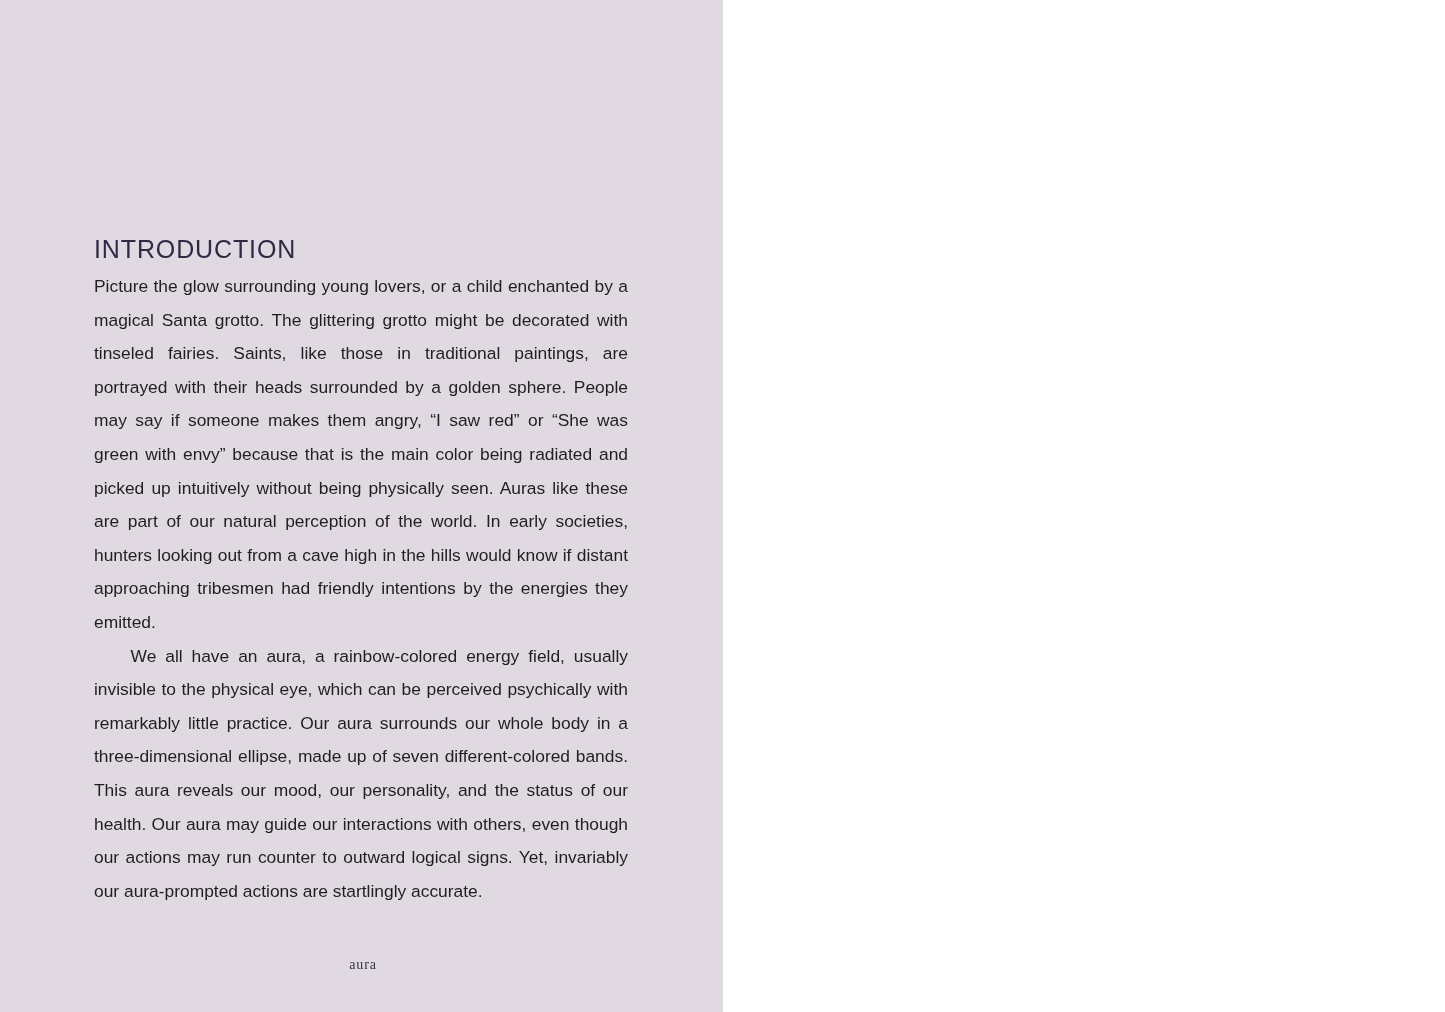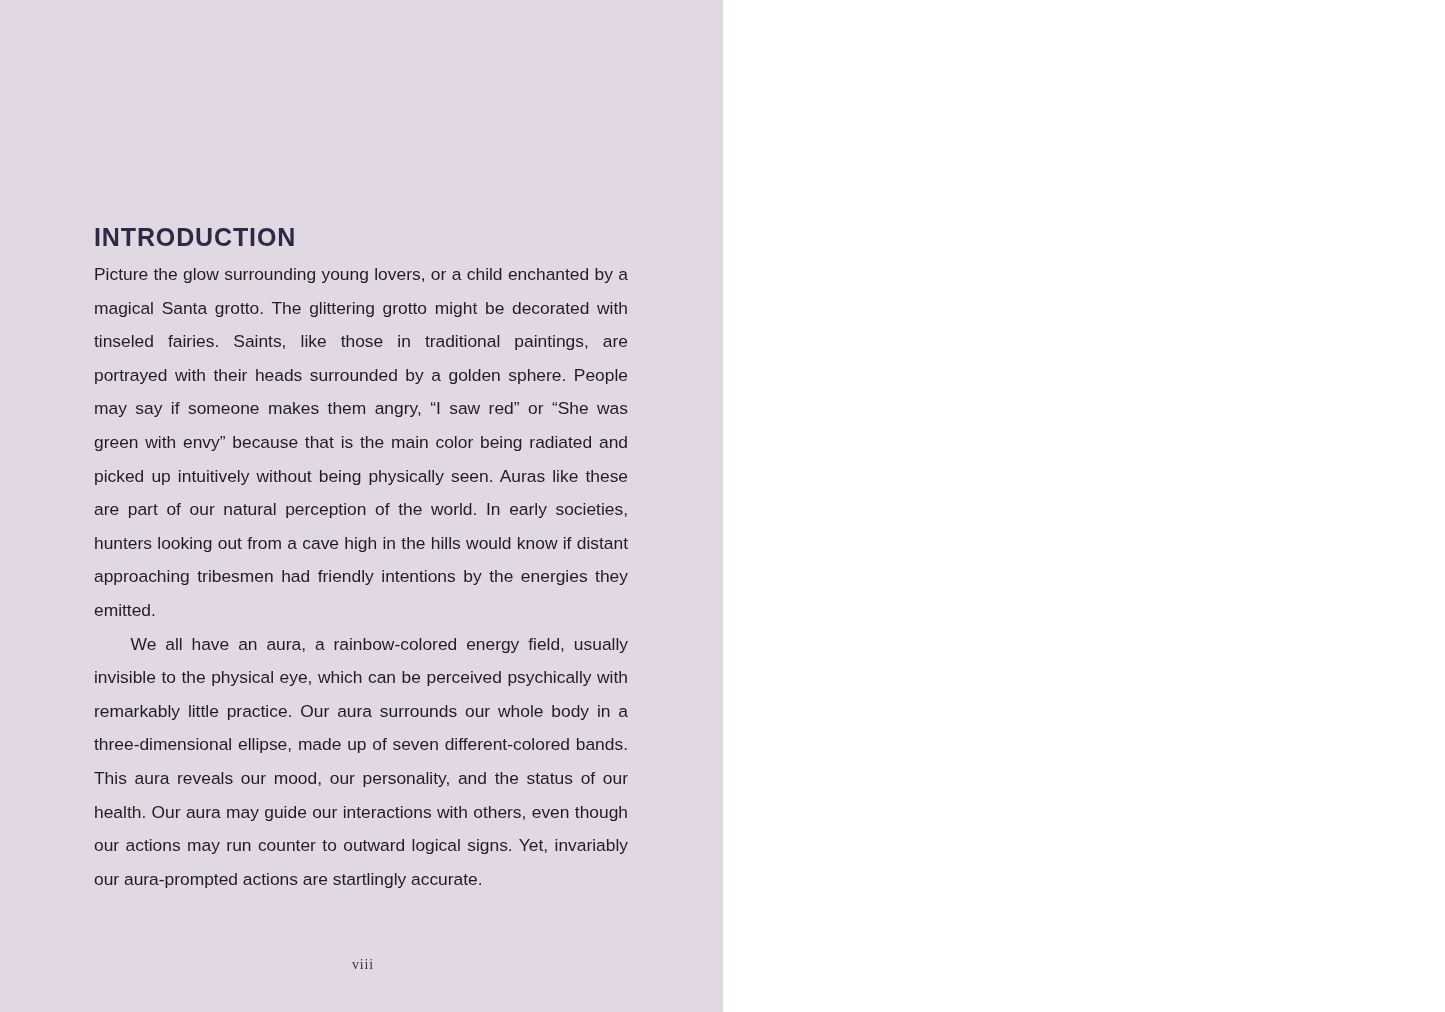--- a/index.html
+++ b/index.html
@@ -44,24 +44,24 @@
   }
   .col-left {
     left: 94px;
     top: 218px;
   }
 
   
   .heading {
     font-family: "Liberation Sans", "DejaVu Sans", sans-serif;
     font-size: 25px;
-    font-weight: 700;
+    font-weight: 400;
     letter-spacing: 0.035em;
     color: #2e2a45;
-    margin: 4px 0 6px 0;
+    margin: 16px 0 6px 0;
     line-height: 1.2;
   }
 
   
   .para {
     font-family: Liberation Sans, sans-serif;
     font-size: 17.4px;
     line-height: 33.6px;
     color: #211d22;
     text-align: justify;
@@ -96,21 +96,21 @@
   <div class="page page-left">
 
     <div class="textblock col-left">
       <h2 class="heading">INTRODUCTION</h2>
 
       <p class="para">Picture the glow surrounding young lovers, or a child enchanted by a magical Santa grotto. The glittering grotto might be decorated with tinseled fairies. Saints, like those in traditional paintings, are portrayed with their heads surrounded by a golden sphere. People may say if someone makes them angry, “I saw red” or “She was green with envy” because that is the main color being radiated and picked up intuitively without being physically seen. Auras like these are part of our natural perception of the world. In early societies, hunters looking out from a cave high in the hills would know if distant approaching tribesmen had friendly intentions by the energies they emitted.</p>
 
       <p class="para indented">We all have an aura, a rainbow-colored energy field, usually invisible to the physical eye, which can be perceived psychically with remarkably little practice. Our aura surrounds our whole body in a three-dimensional ellipse, made up of seven different-colored bands. This aura reveals our mood, our personality, and the status of our health. Our aura may guide our interactions with others, even though our actions may run counter to outward logical signs. Yet, invariably our aura-prompted actions are startlingly accurate.</p>
     </div>
 
-    <div class="folio folio-left">viii</div>
+    <div class="folio folio-left">aura</div>
   </div>
 
   <div class="page page-right">
 
     
 
     
   </div>
 
 </div>

